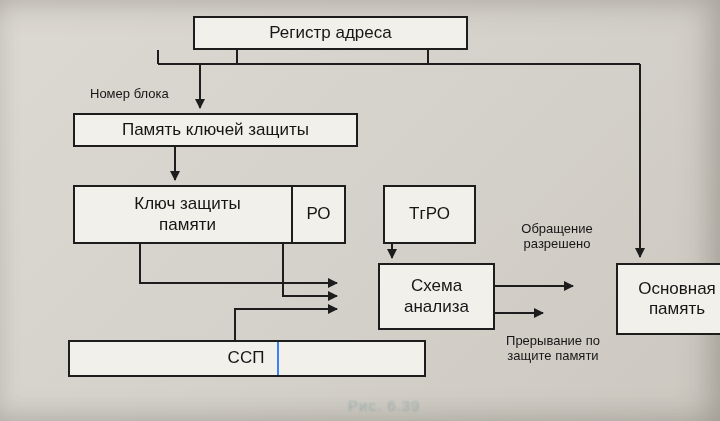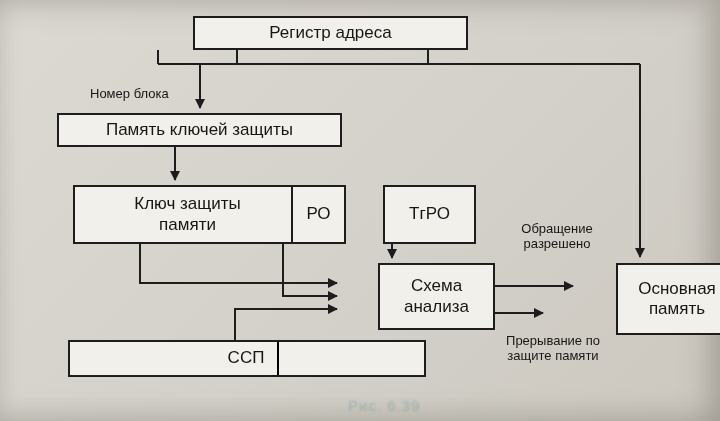--- a/index.html
+++ b/index.html
@@ -14,21 +14,21 @@
   }
   .box{
     position:absolute;background:#f2f0ea;border:2px solid #1d1d1d;
     display:flex;align-items:center;justify-content:center;
     text-align:center;font-size:17px;line-height:1.18;box-sizing:border-box;
   }
   .split{padding:0;}
   .cell{display:flex;align-items:center;justify-content:center;height:100%;box-sizing:border-box;padding:0 6px;}
   .cell.grow{flex:1 1 auto;padding-left:15px;}
   .divider-left{border-left:2px solid #1d1d1d;align-items:center;}
-  .divider-right{border-right:2px solid #000000;}
+  .divider-right{border-right:2px solid #3b82f6;}
   .lbl{position:absolute;font-size:13px;line-height:1.18;}
   .center{text-align:center;}
   svg.wires{position:absolute;left:0;top:0;z-index:0;}
   .box,.lbl{z-index:1;margin-left:38px;}
   .caption{
     position:absolute;font-size:15px;color:#3f7f84;opacity:.32;
     filter:blur(1.1px);z-index:0;letter-spacing:1px;
   }
 </style>
 </head>
@@ -68,21 +68,21 @@
       <line x1="457" y1="286" x2="573" y2="286" marker-end="url(#ah)"></line>
 
       <line x1="457" y1="313" x2="543" y2="313" marker-end="url(#ah)"></line>
     </g>
   </svg>
 
   <div class="box" style="left:155px;top:16px;width:275px;height:34px;">
     <span>Регистр адреса</span>
   </div>
 
-  <div class="box" style="left:19px;top:113px;width:285px;height:34px;">
+  <div class="box" style="left:35px;top:113px;width:285px;height:34px;">
     <span>Память ключей защиты</span>
   </div>
 
   <div class="box split" style="left:35px;top:185px;width:273px;height:59px;">
     <div class="cell grow">
       <span style="max-width:150px;">Ключ защиты памяти</span>
     </div>
     <div class="cell divider-left" style="width:53px;">
       <span>РО</span>
     </div>

